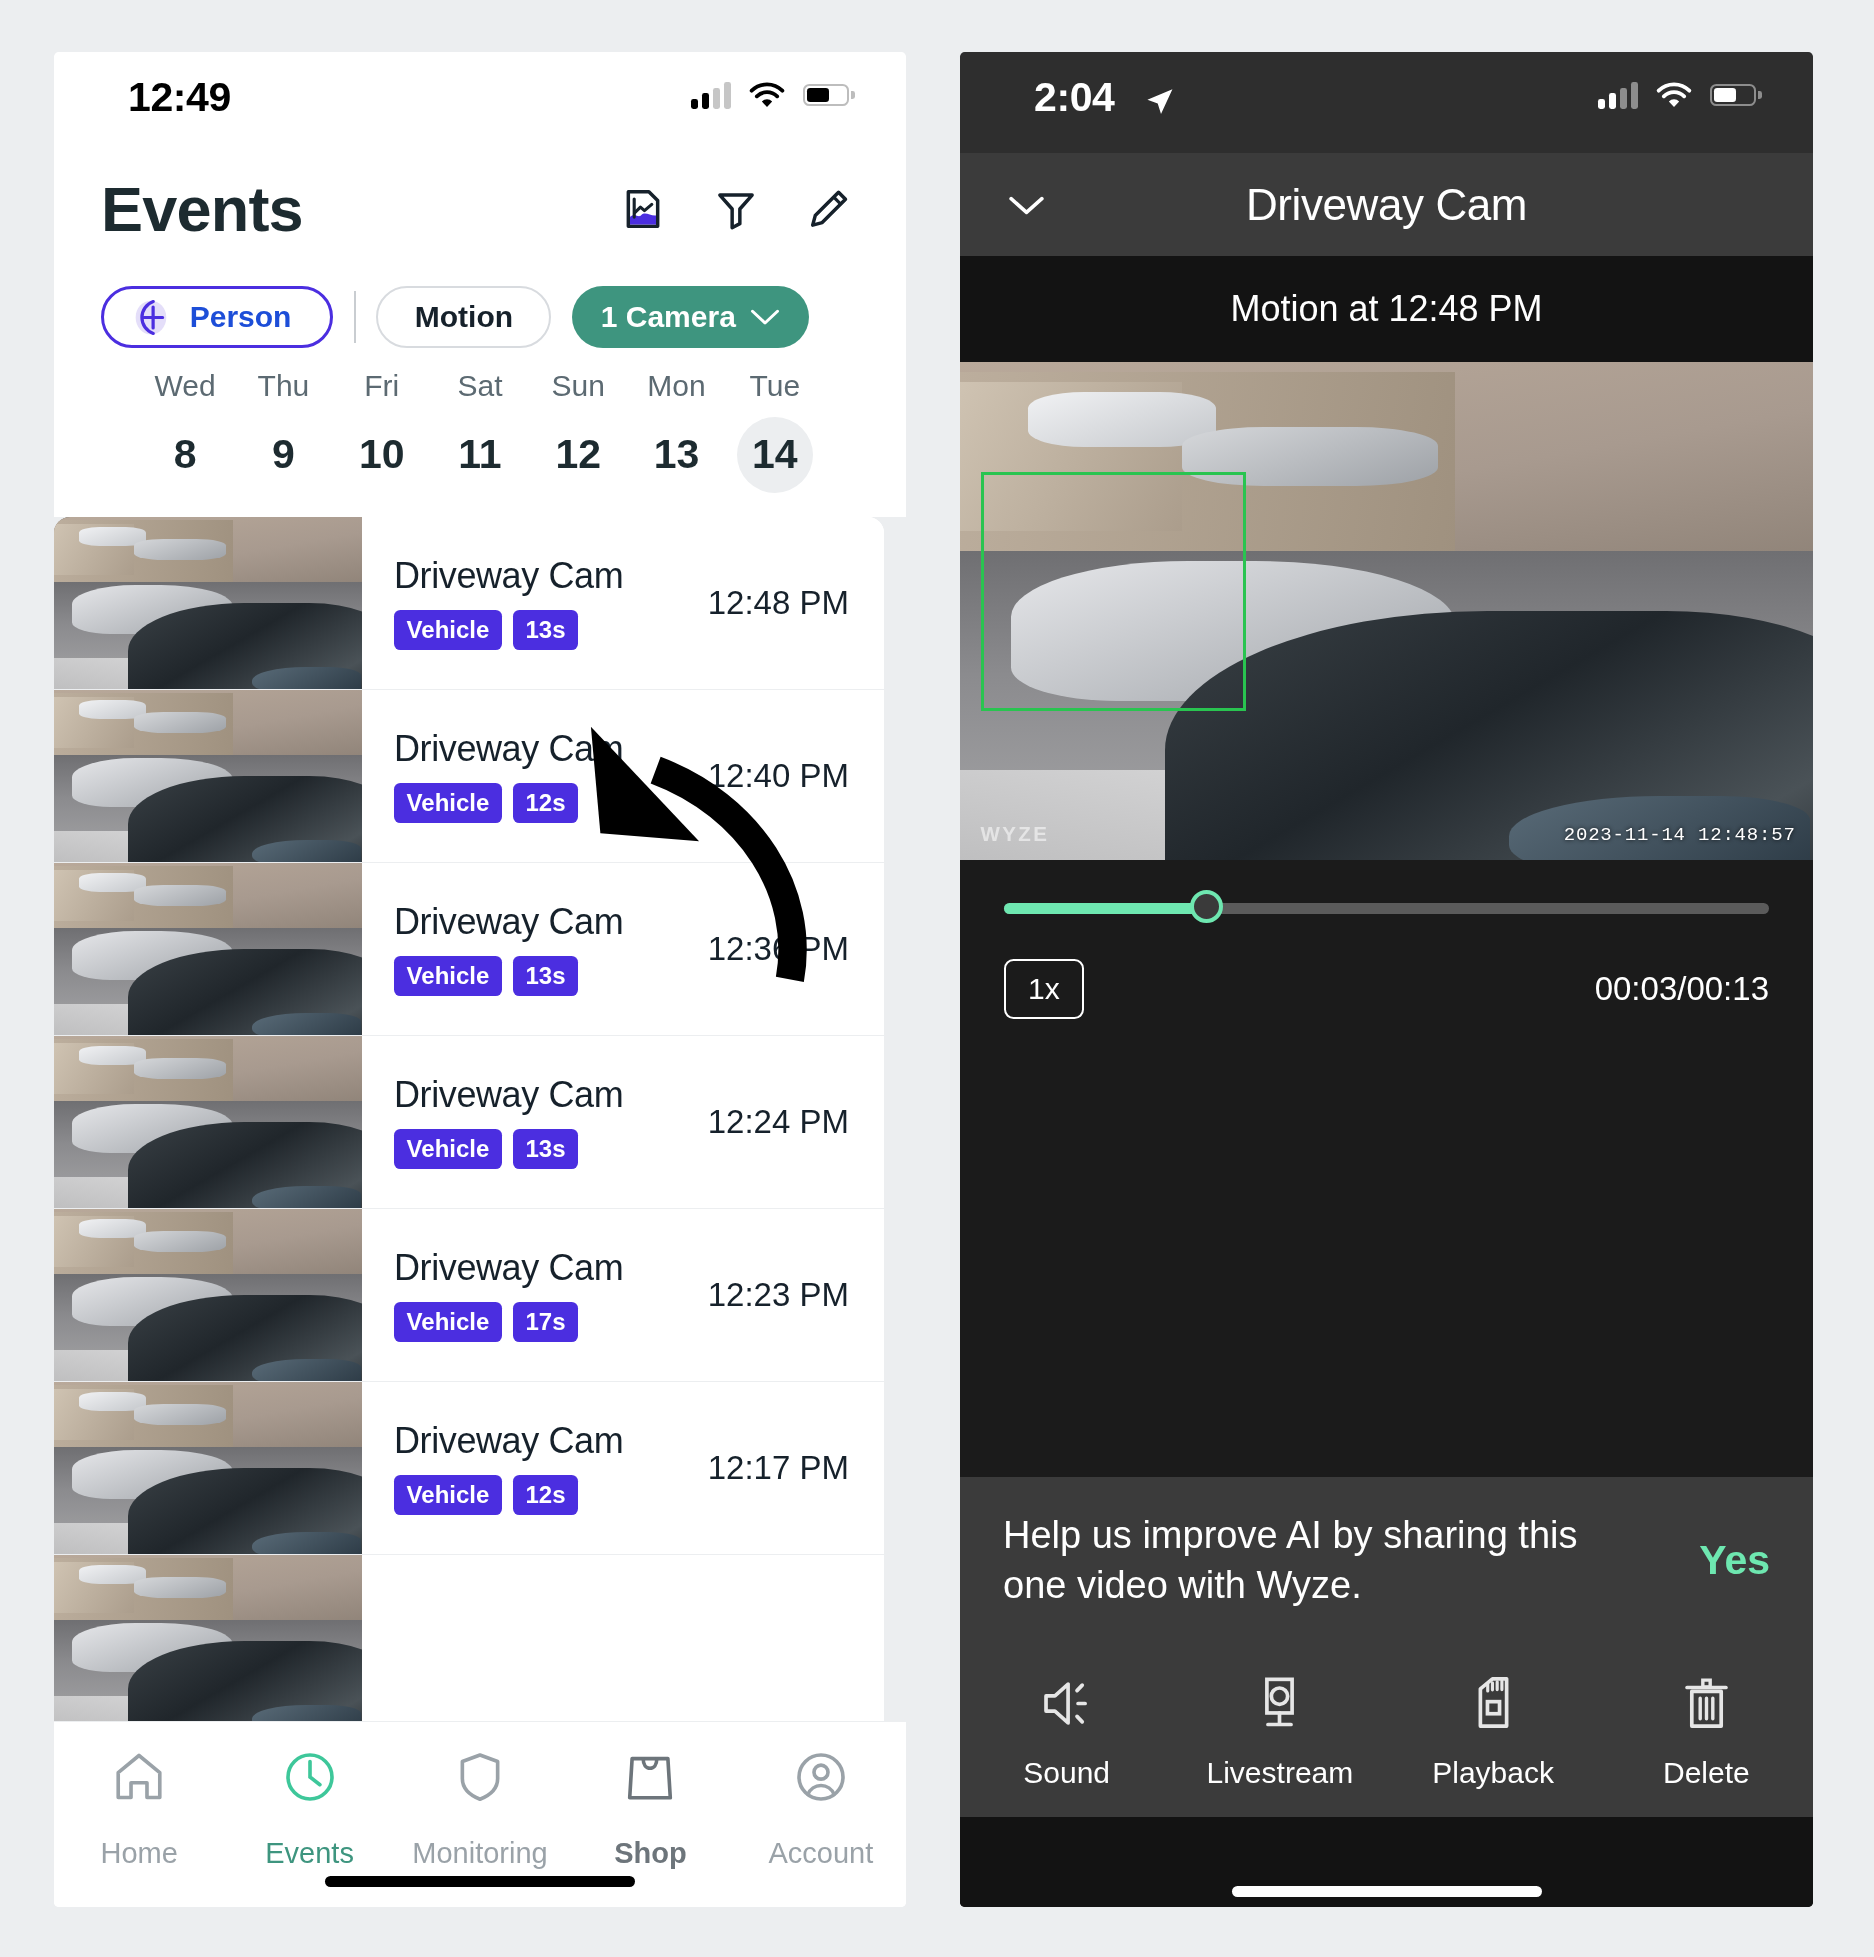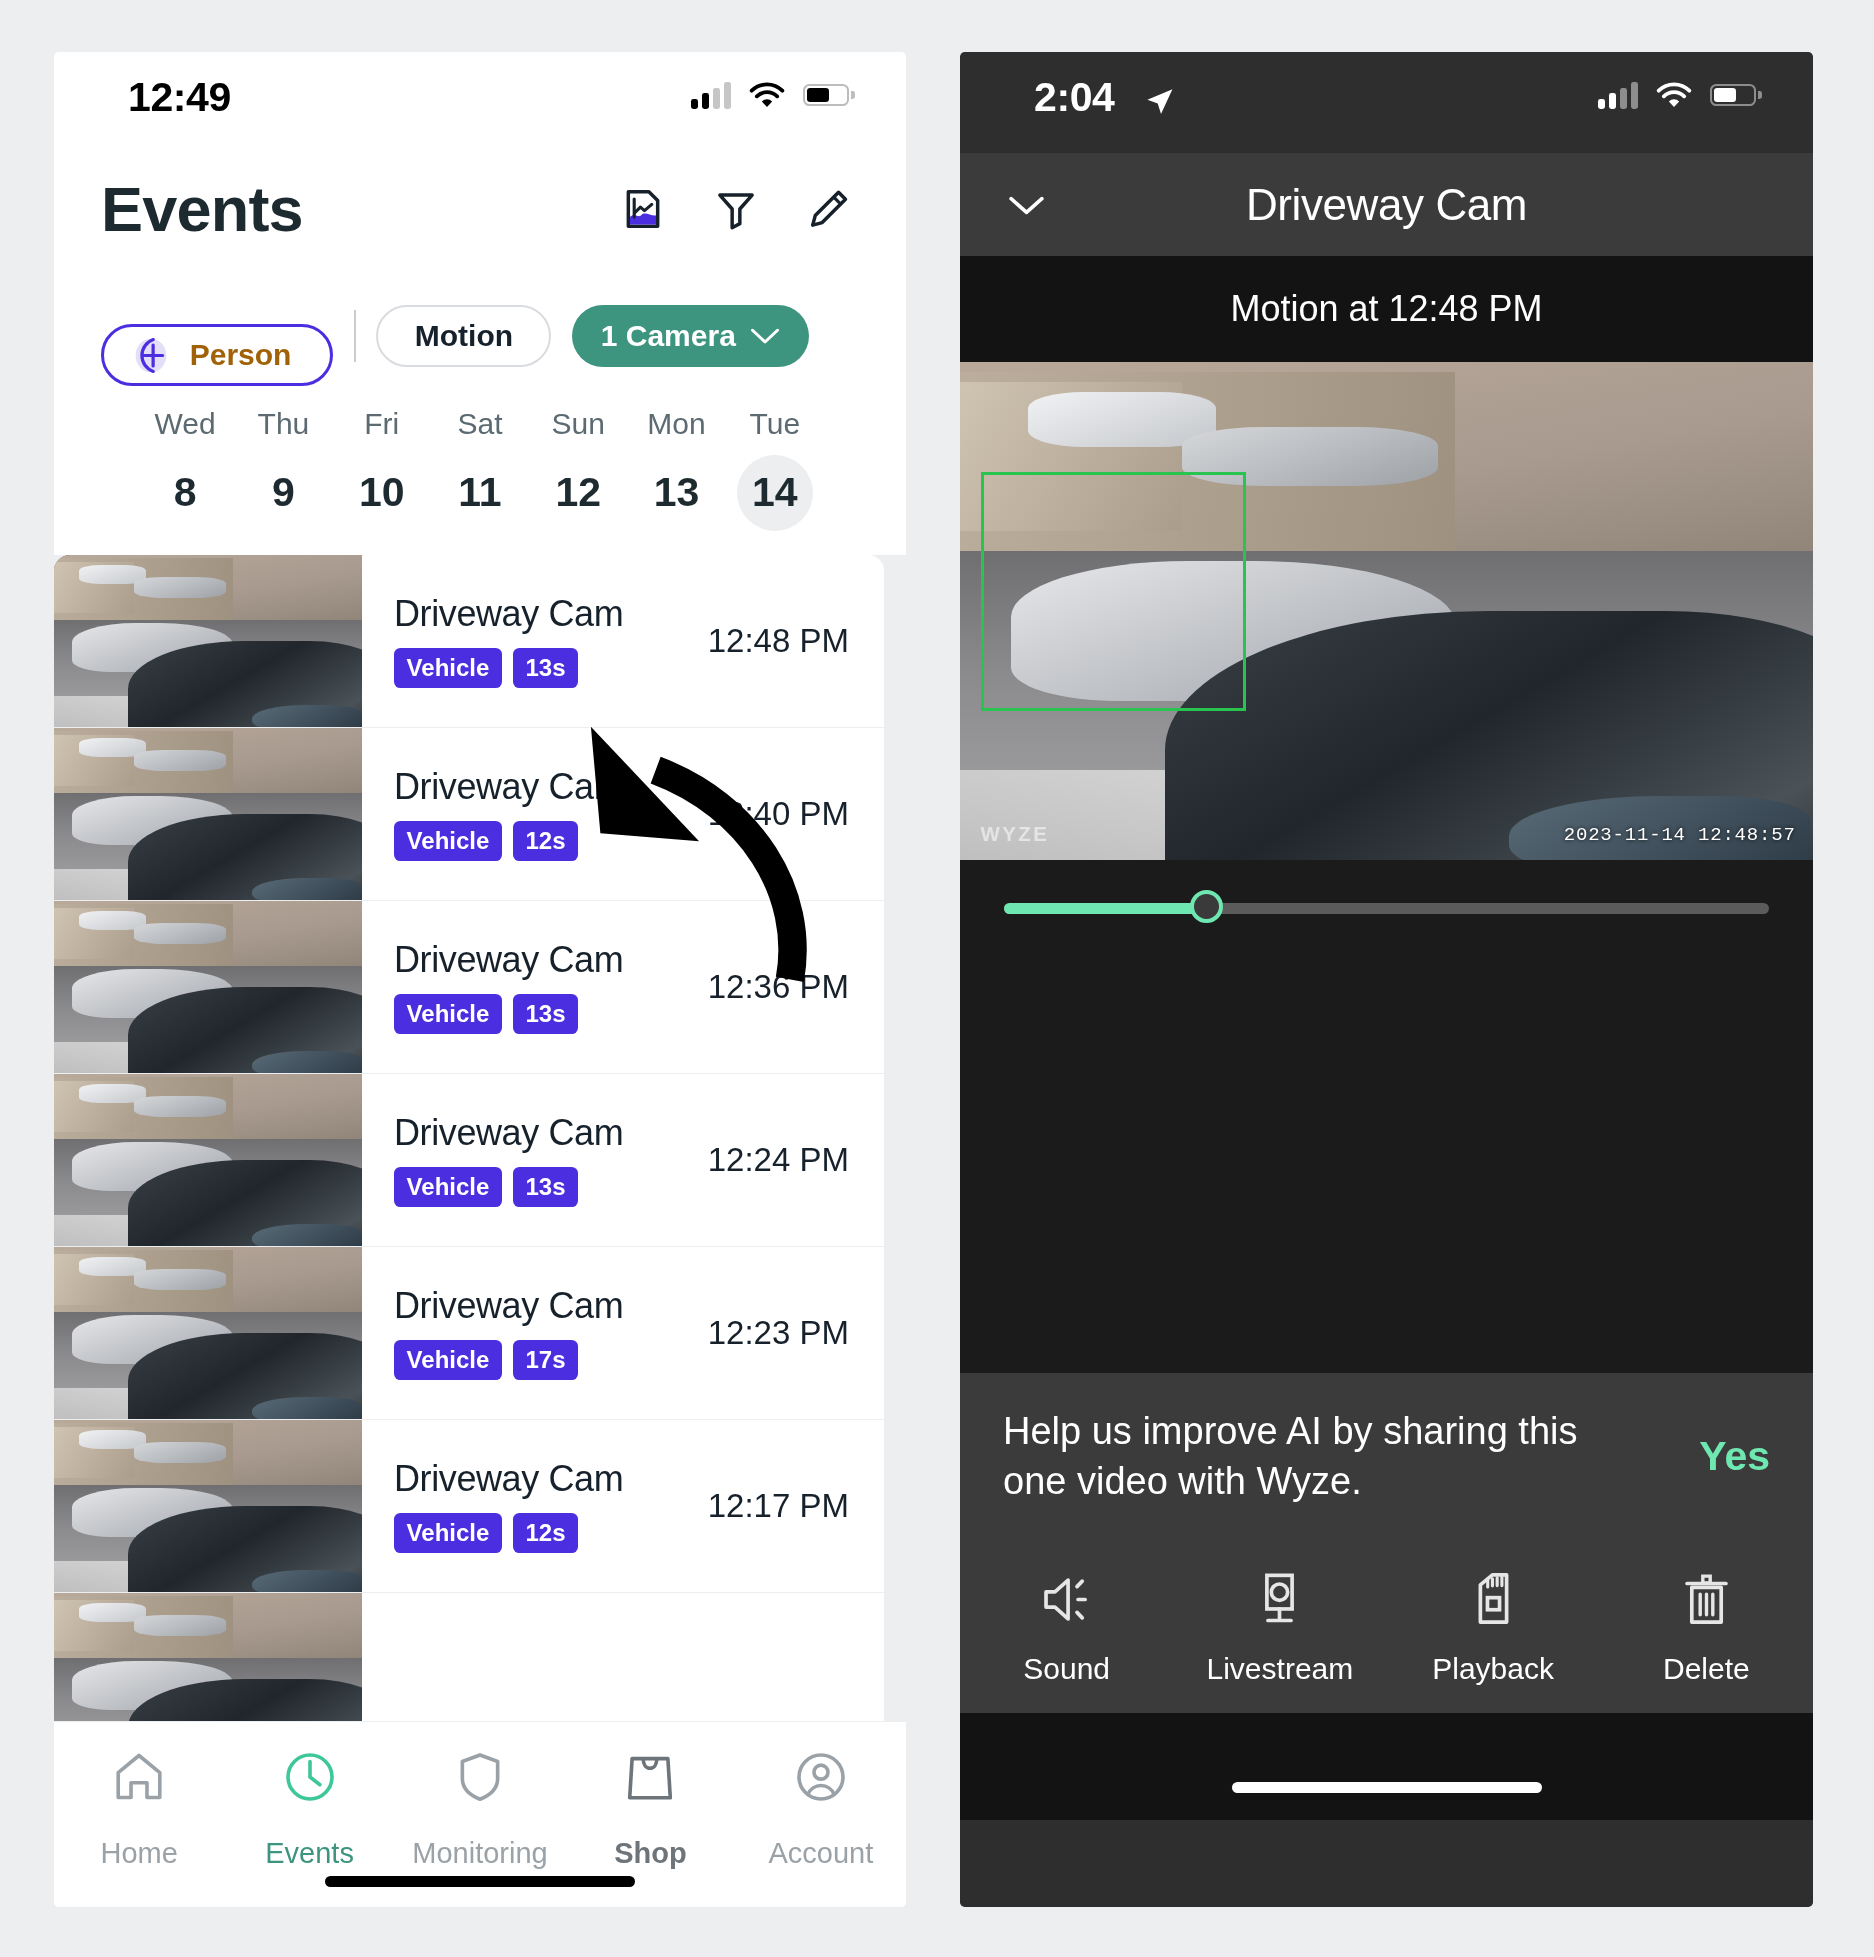--- a/index.html
+++ b/index.html
@@ -59,21 +59,21 @@
   .page-title { font-size: 63px; font-weight: 700; color:#1d2b30; letter-spacing:-0.8px; }
   .head-icons { display:flex; align-items:center; gap: 49px; padding-right: 8px; }
   .head-icon { width: 44px; height: 44px; cursor:pointer; }
 
   .chips-row { display:flex; align-items:center; gap: 0; padding: 22px 0 9.5px 0; }
   .chip {
     display:flex; align-items:center; justify-content:center;
     height: 62px; border-radius: 32px; font-size: 30px; font-weight: 600;
     padding: 0 27px;
   }
-  .chip-person { border: 3.2px solid #4b2ee0; color:#a16207; gap: 12.6px; padding-left: 12.6px; min-width: 232px; margin-top: 38px; }
+  .chip-person { border: 3.2px solid #4b2ee0; color:#1d4ed8; gap: 12.6px; padding-left: 12.6px; min-width: 232px; }
   .person-glyph { width: 49px; height: 49px; position:relative; }
   .chip-divider { width: 2.4px; height: 52px; background:#c9cdd1; margin: 0 20.5px; }
   .chip-motion { border: 2.4px solid #d8dbdf; color:#16212b; min-width: 175px; }
   .chip-camera { background:#3e957f; color:#ffffff; margin-left: 20.5px; min-width: 237px; gap: 14.2px; }
 
   .days-strip { display:flex; padding: 11px 35px 24px 35px; }
   .day { flex:1; text-align:center; }
   .day .dow { font-size: 30px; color:#5c6a72; font-weight: 400; margin-bottom: 14.2px; }
   .day .dnum { font-size: 41px; color:#1d2b30; font-weight: 700; display:inline-flex;
     width: 76px; height: 76px; align-items:center; justify-content:center; border-radius:50%; }
@@ -571,20 +571,24 @@
       <div class="wyze-mark">WYZE</div>
       <div class="video-ts">2023-11-14  12:48:57</div>
     </div>
 
     <div class="r-player">
       <div class="seek">
         <div class="track"></div>
         <div class="fill"></div>
         <div class="knob"></div>
       </div>
+      <div class="r-ctrl">
+        <div class="speed-btn">1x</div>
+        <div class="r-time">00:03/00:13</div>
+      </div>
     </div>
 
     <div class="r-filler"></div>
 
     <div class="r-promo">
       <div class="promo-text">Help us improve AI by sharing this one video with Wyze.</div>
       <div class="promo-yes">Yes</div>
     </div>
 
     <div class="r-actions">

